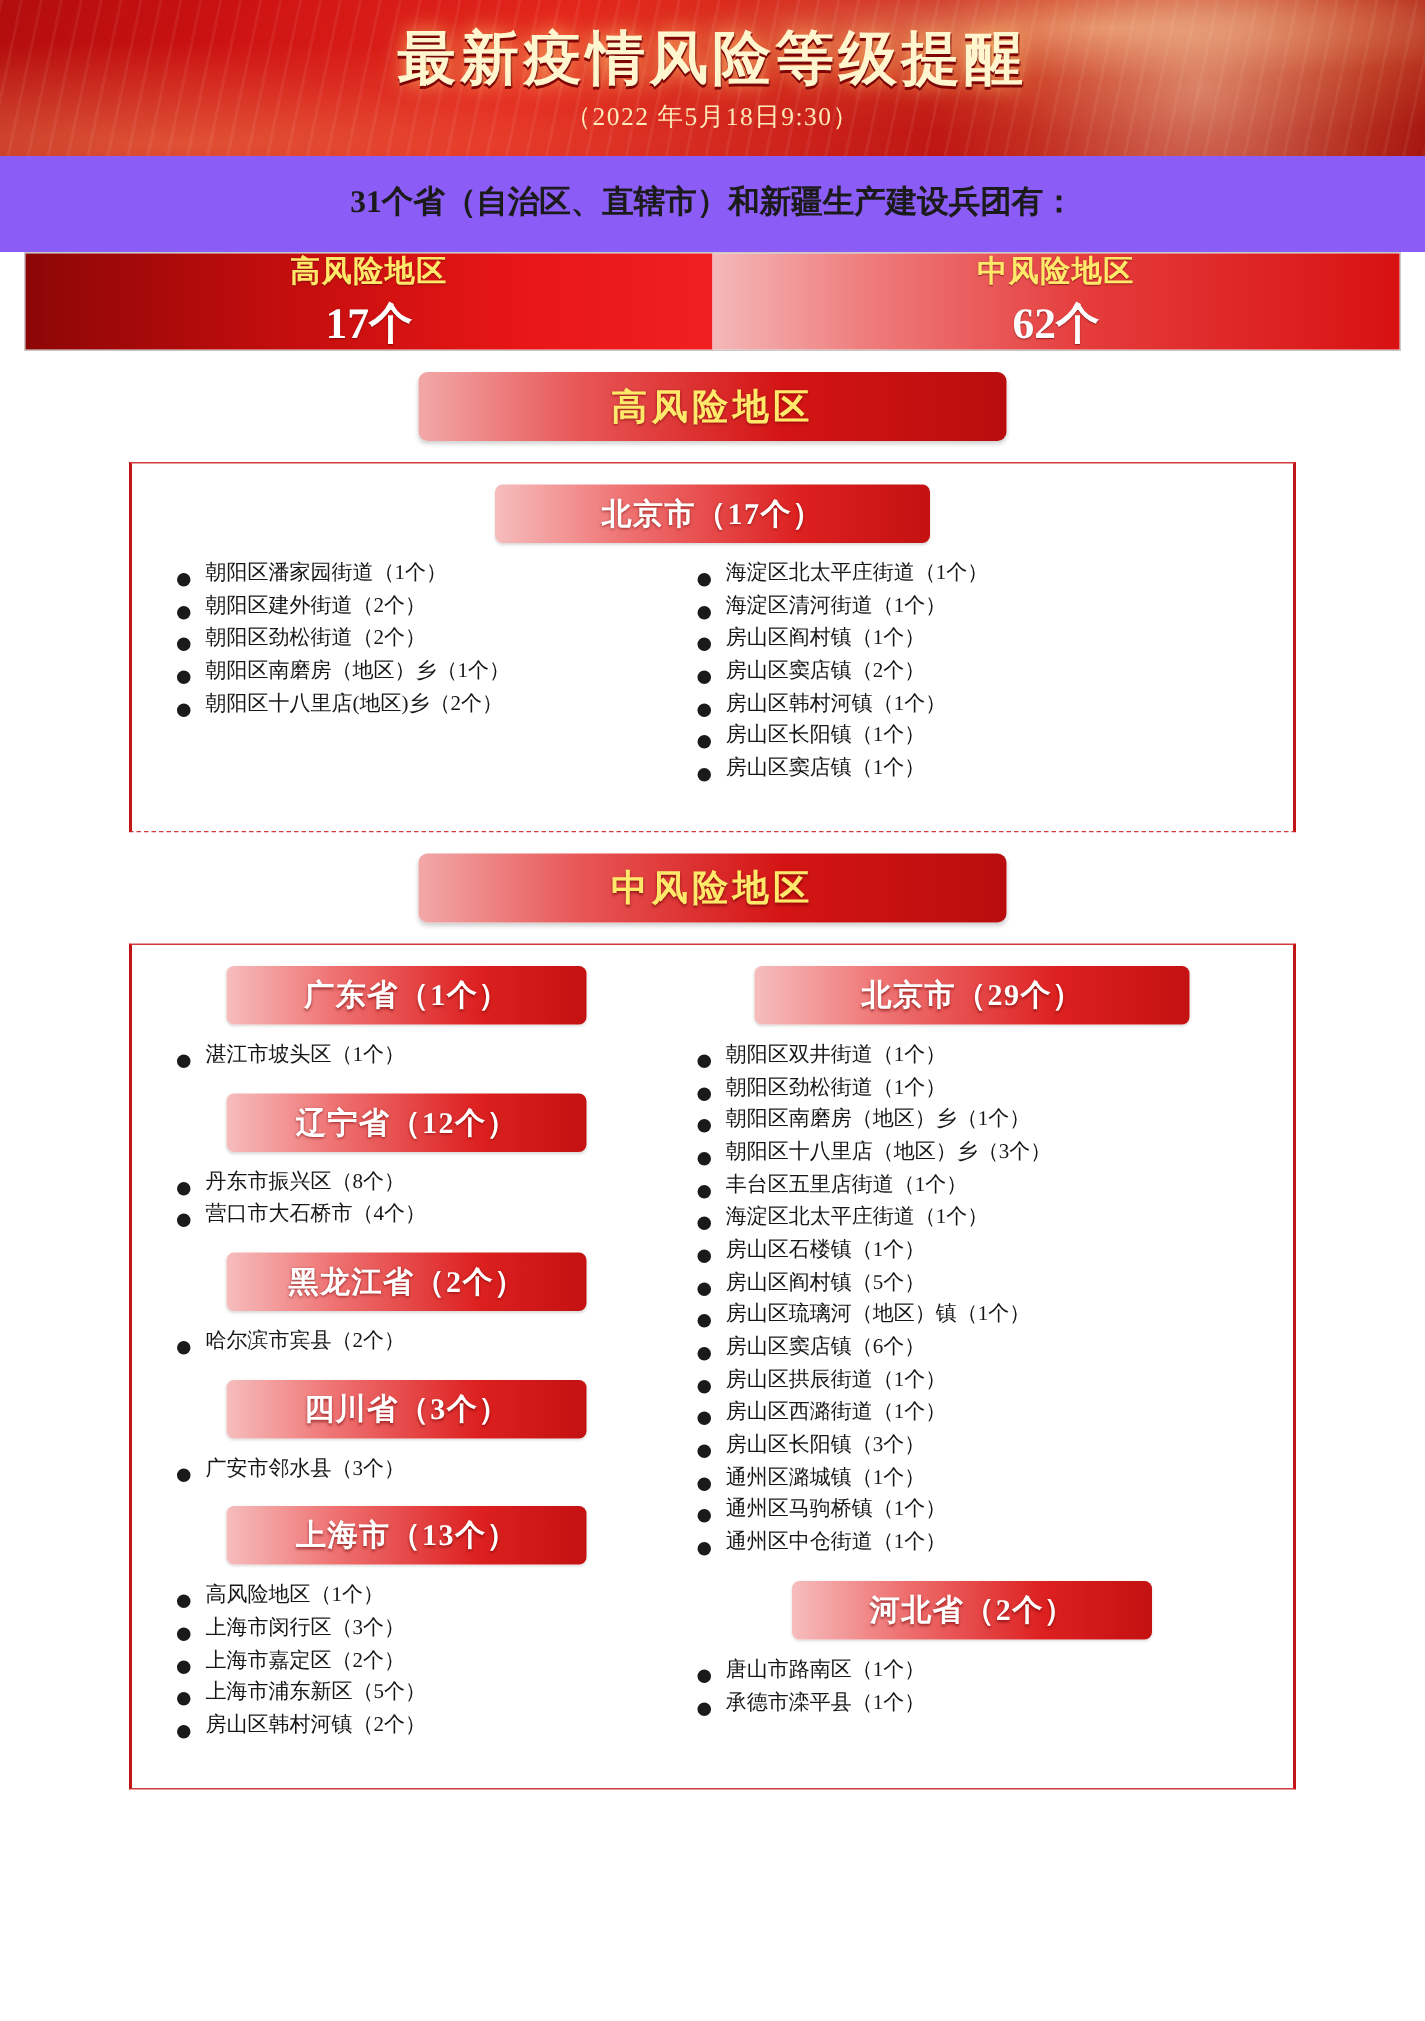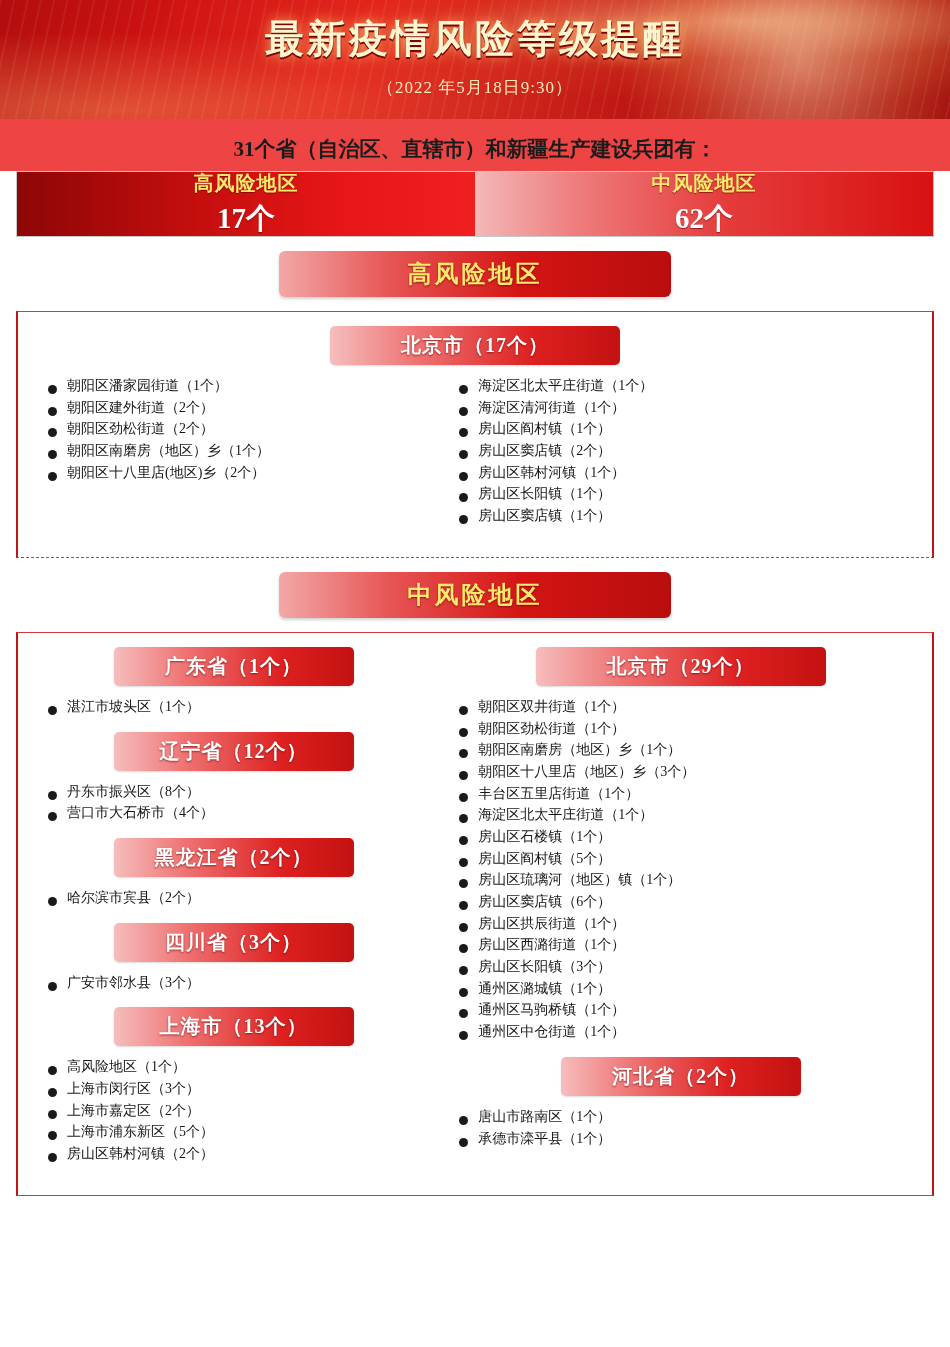--- a/index.html
+++ b/index.html
@@ -13,21 +13,21 @@
     width:950px;
     min-height:1347px;
     position:relative;
     background:#ffffff;
     box-sizing:border-box;
   }
 
   
   .header{
     position:relative;
-    height:119px;
+    height:104px;
     background:
       radial-gradient(ellipse at 78% 18%, rgba(255,220,160,.55) 0%, rgba(255,180,90,.16) 28%, rgba(200,20,20,0) 58%),
       radial-gradient(ellipse at 12% 92%, rgba(255,200,120,.35) 0%, rgba(190,15,15,0) 50%),
       linear-gradient(120deg,#b20d0d 0%, #cf1212 18%, #e01414 38%, #c10f0f 62%, #9e0909 100%);
     overflow:hidden;
   }
   .hdr-rays{
     position:absolute; inset:0;
     background:repeating-linear-gradient(102deg, rgba(255,255,255,.065) 0px, rgba(255,255,255,.065) 2px, rgba(255,255,255,0) 2px, rgba(255,255,255,0) 13px);
     opacity:.9;
@@ -41,36 +41,35 @@
   .title{
     font-family:"Liberation Serif","DejaVu Serif",serif;
     font-weight:bold;
     font-size:39px;
     letter-spacing:3px;
     color:#fff6cf;
     text-shadow:0 2px 0 #7d0505, 0 0 14px rgba(255,210,120,.85), 1px 1px 0 #8c0606;
     margin:0;
   }
   .subtitle{
-    margin-top:10px;
     font-family:"Liberation Serif","DejaVu Serif",serif;
     font-size:17px;
     color:#ffe9b9;
     letter-spacing:1px;
   }
 
   
   .prov-line{
     text-align:center;
     font-family:"Liberation Serif","DejaVu Serif",serif;
     font-weight:bold;
     font-size:21px;
     color:#1b1b1b;
-    padding:16px 0 8px;
-    background:#ef4444;
+    padding:16px 0 20px;
+    background:#8b5cf6;
   }
 
   
   .counts{
     display:flex;
     width:918px;
     margin:0 auto;
     height:66px;
     border:1px solid #c9c9c9;
     box-sizing:border-box;
@@ -111,21 +110,21 @@
     background:linear-gradient(90deg,#f2a8a8 0%,#e85555 28%,#d41414 62%,#b90d0d 100%);
     border-radius:6px;
     font-family:"Liberation Serif","DejaVu Serif",serif;
     font-weight:bold;font-size:24px;color:#ffe96a;letter-spacing:3px;
     text-shadow:0 1px 2px rgba(110,0,0,.7);
     box-shadow:0 2px 3px rgba(0,0,0,.18);
   }
 
   
   .frame{
-    width:918px;
+    width:778px;
     margin:4px auto 0;
     border:1px solid #d23b3b;
     border-left:2px solid #c21515;
     border-right:2px solid #c21515;
     background:#fff;
     box-sizing:border-box;
     padding:14px 10px 16px;
   }
   .frame.dashed-bottom{border-bottom:1px dashed #d23b3b;}
 

